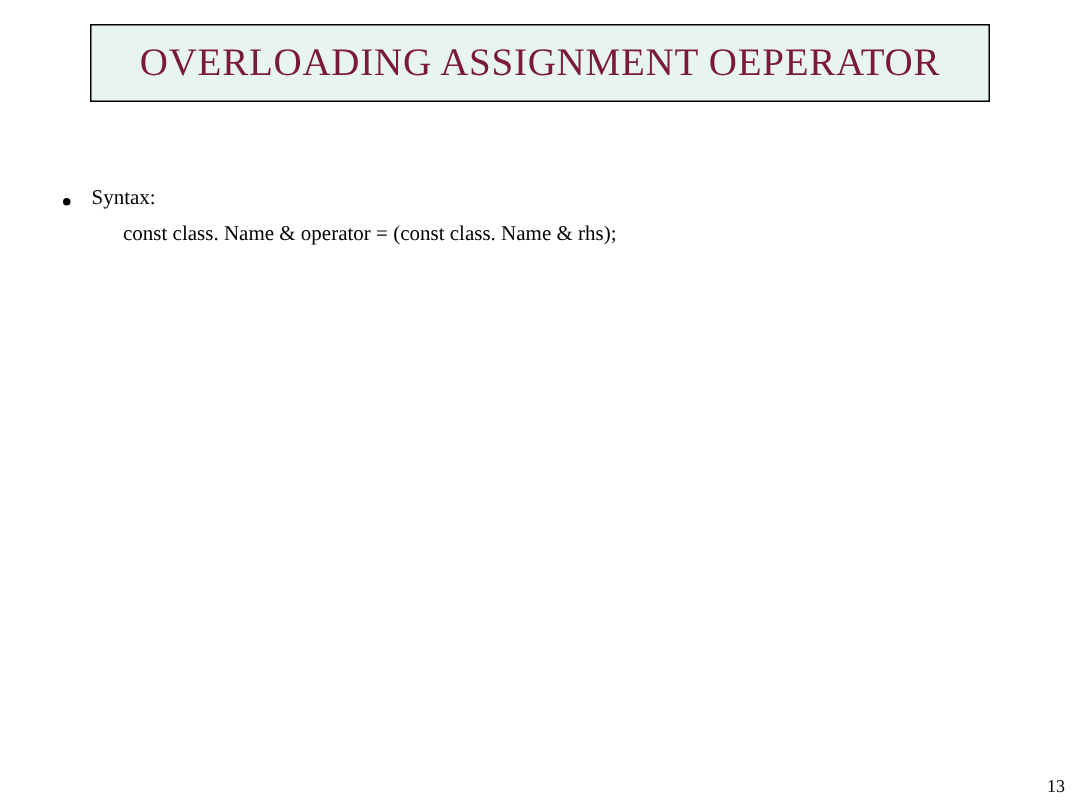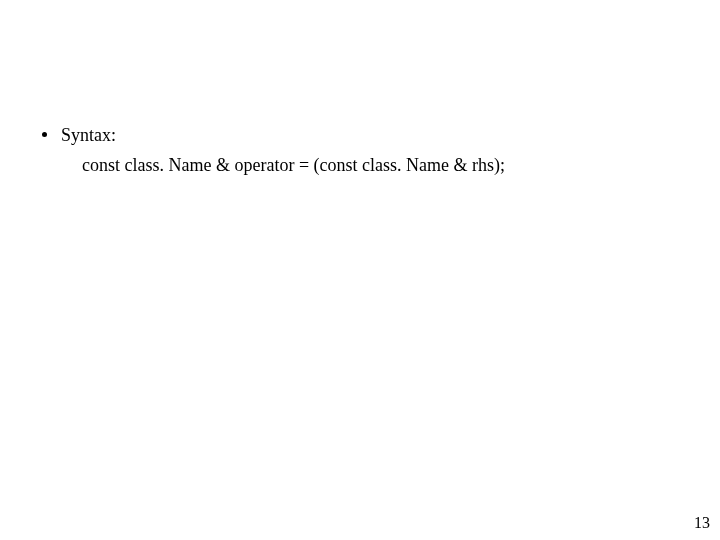--- a/index.html
+++ b/index.html
@@ -22,39 +22,42 @@
     font-size: 26px;
     letter-spacing: 0.5px;
     text-align: center;
   }
   .body {
     position: absolute;
     left: 42px;
     top: 122px;
     width: 620px;
     color: #000000;
-    font-size: 18px;
+    font-size: 14px;
     line-height: 1.55;
   }
   .bullet-line { display: flex; align-items: flex-start; }
   .bullet-dot { width: 5px; height: 5px; background: #000; border-radius: 50%; margin-top: 10px; margin-right: 14px; flex-shrink: 0; }
   .syntax-line { margin-left: 40px; margin-top: 2px; }
   .page-num {
     position: absolute;
     right: 10px;
     bottom: 8px;
-    font-size: 16px;
+    font-size: 12px;
     color: #000;
   }
 </style>
 </head>
 <body>
 
 <div class="slide">
 
+  <div class="title-box">
+    <div class="title-text">OVERLOADING ASSIGNMENT OEPERATOR</div>
+  </div>
 
   <div class="body">
     <div class="bullet-line">
       <span class="bullet-dot"></span>
       <span>Syntax:</span>
     </div>
     <div class="syntax-line">const class. Name &amp; operator = (const class. Name &amp; rhs);</div>
   </div>
 
   <div class="page-num">13</div>

